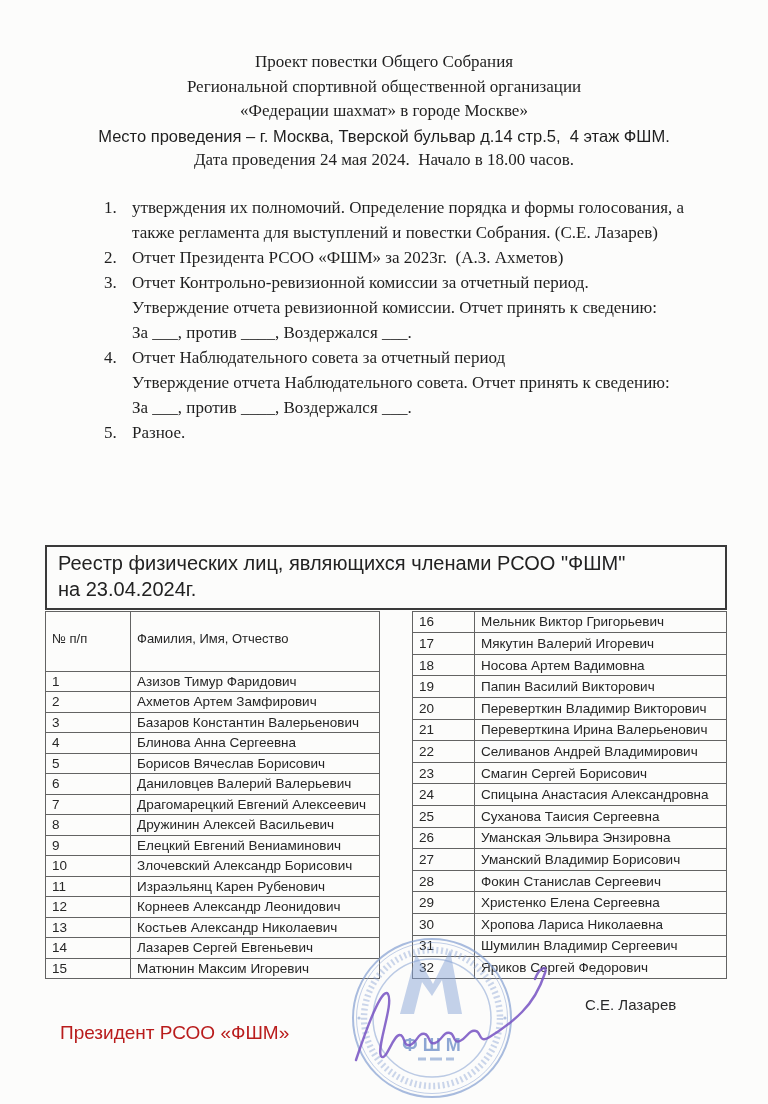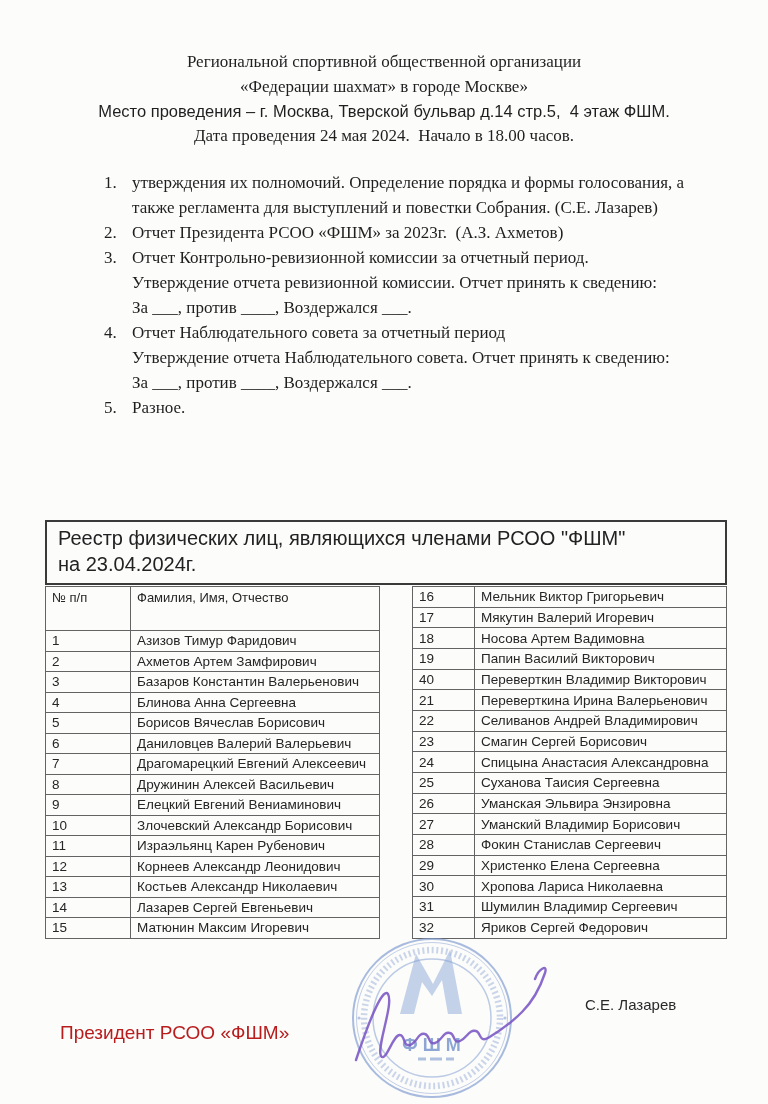--- a/index.html
+++ b/index.html
@@ -35,21 +35,21 @@
     font-family:"Liberation Sans", sans-serif;font-size:13.5px;color:#262626;}
   table.tbl{border-collapse:collapse;table-layout:fixed;}
   table.tbl td, table.tbl th{
     border:1px solid #636363;height:19.5px;padding:0 6px;
     font-weight:normal;text-align:left;vertical-align:middle;
     overflow:hidden;white-space:nowrap;
   }
   table.left{width:334px;}
   table.left col.c-num{width:85px;}
   table.left col.c-name{width:249px;}
-  table.left th{height:40px;vertical-align:top;padding-top:3px;font-size:13px;}
+  table.left th{height:40px;vertical-align:top;padding-top:19px;font-size:13px;}
   table.right{width:314px;}
   table.right col.c-num{width:62px;}
   table.right col.c-name{width:252px;}
   td.num, th.num{padding-left:11px;}
 
   
   .footer-left{position:absolute;left:60px;top:1022px;
     font-family:"Liberation Sans", sans-serif;font-size:19px;color:#b91c1c;}
   .footer-right{position:absolute;left:585px;top:996px;
     font-family:"Liberation Sans", sans-serif;font-size:15px;color:#2a2a2a;}
@@ -60,20 +60,21 @@
     font-family:"Liberation Sans", sans-serif;font-weight:bold;
     font-size:18px;letter-spacing:5px;
   }
 </style>
 </head>
 <body>
 
 <div class="page">
 
   <div class="doc-header">
+    <div class="serif">Проект повестки Общего Собрания</div>
     <div class="serif">Региональной спортивной общественной организации</div>
     <div class="serif">«Федерации шахмат» в городе Москве»</div>
     <div class="sans">Место проведения – г. Москва, Тверской бульвар д.14 стр.5,  4 этаж ФШМ.</div>
     <div class="serif">Дата проведения 24 мая 2024.  Начало в 18.00 часов.</div>
   </div>
 
   <div class="agenda">
 
       <div class="agenda-item">
         <span class="agenda-num">1.</span>
@@ -233,21 +234,21 @@
             <td class="num">18</td>
             <td>Носова Артем Вадимовна</td>
           </tr>
 
           <tr>
             <td class="num">19</td>
             <td>Папин Василий Викторович</td>
           </tr>
 
           <tr>
-            <td class="num">40</td>
+            <td class="num">20</td>
             <td>Переверткин Владимир Викторович</td>
           </tr>
 
           <tr>
             <td class="num">21</td>
             <td>Переверткина Ирина Валерьенович</td>
           </tr>
 
           <tr>
             <td class="num">22</td>

